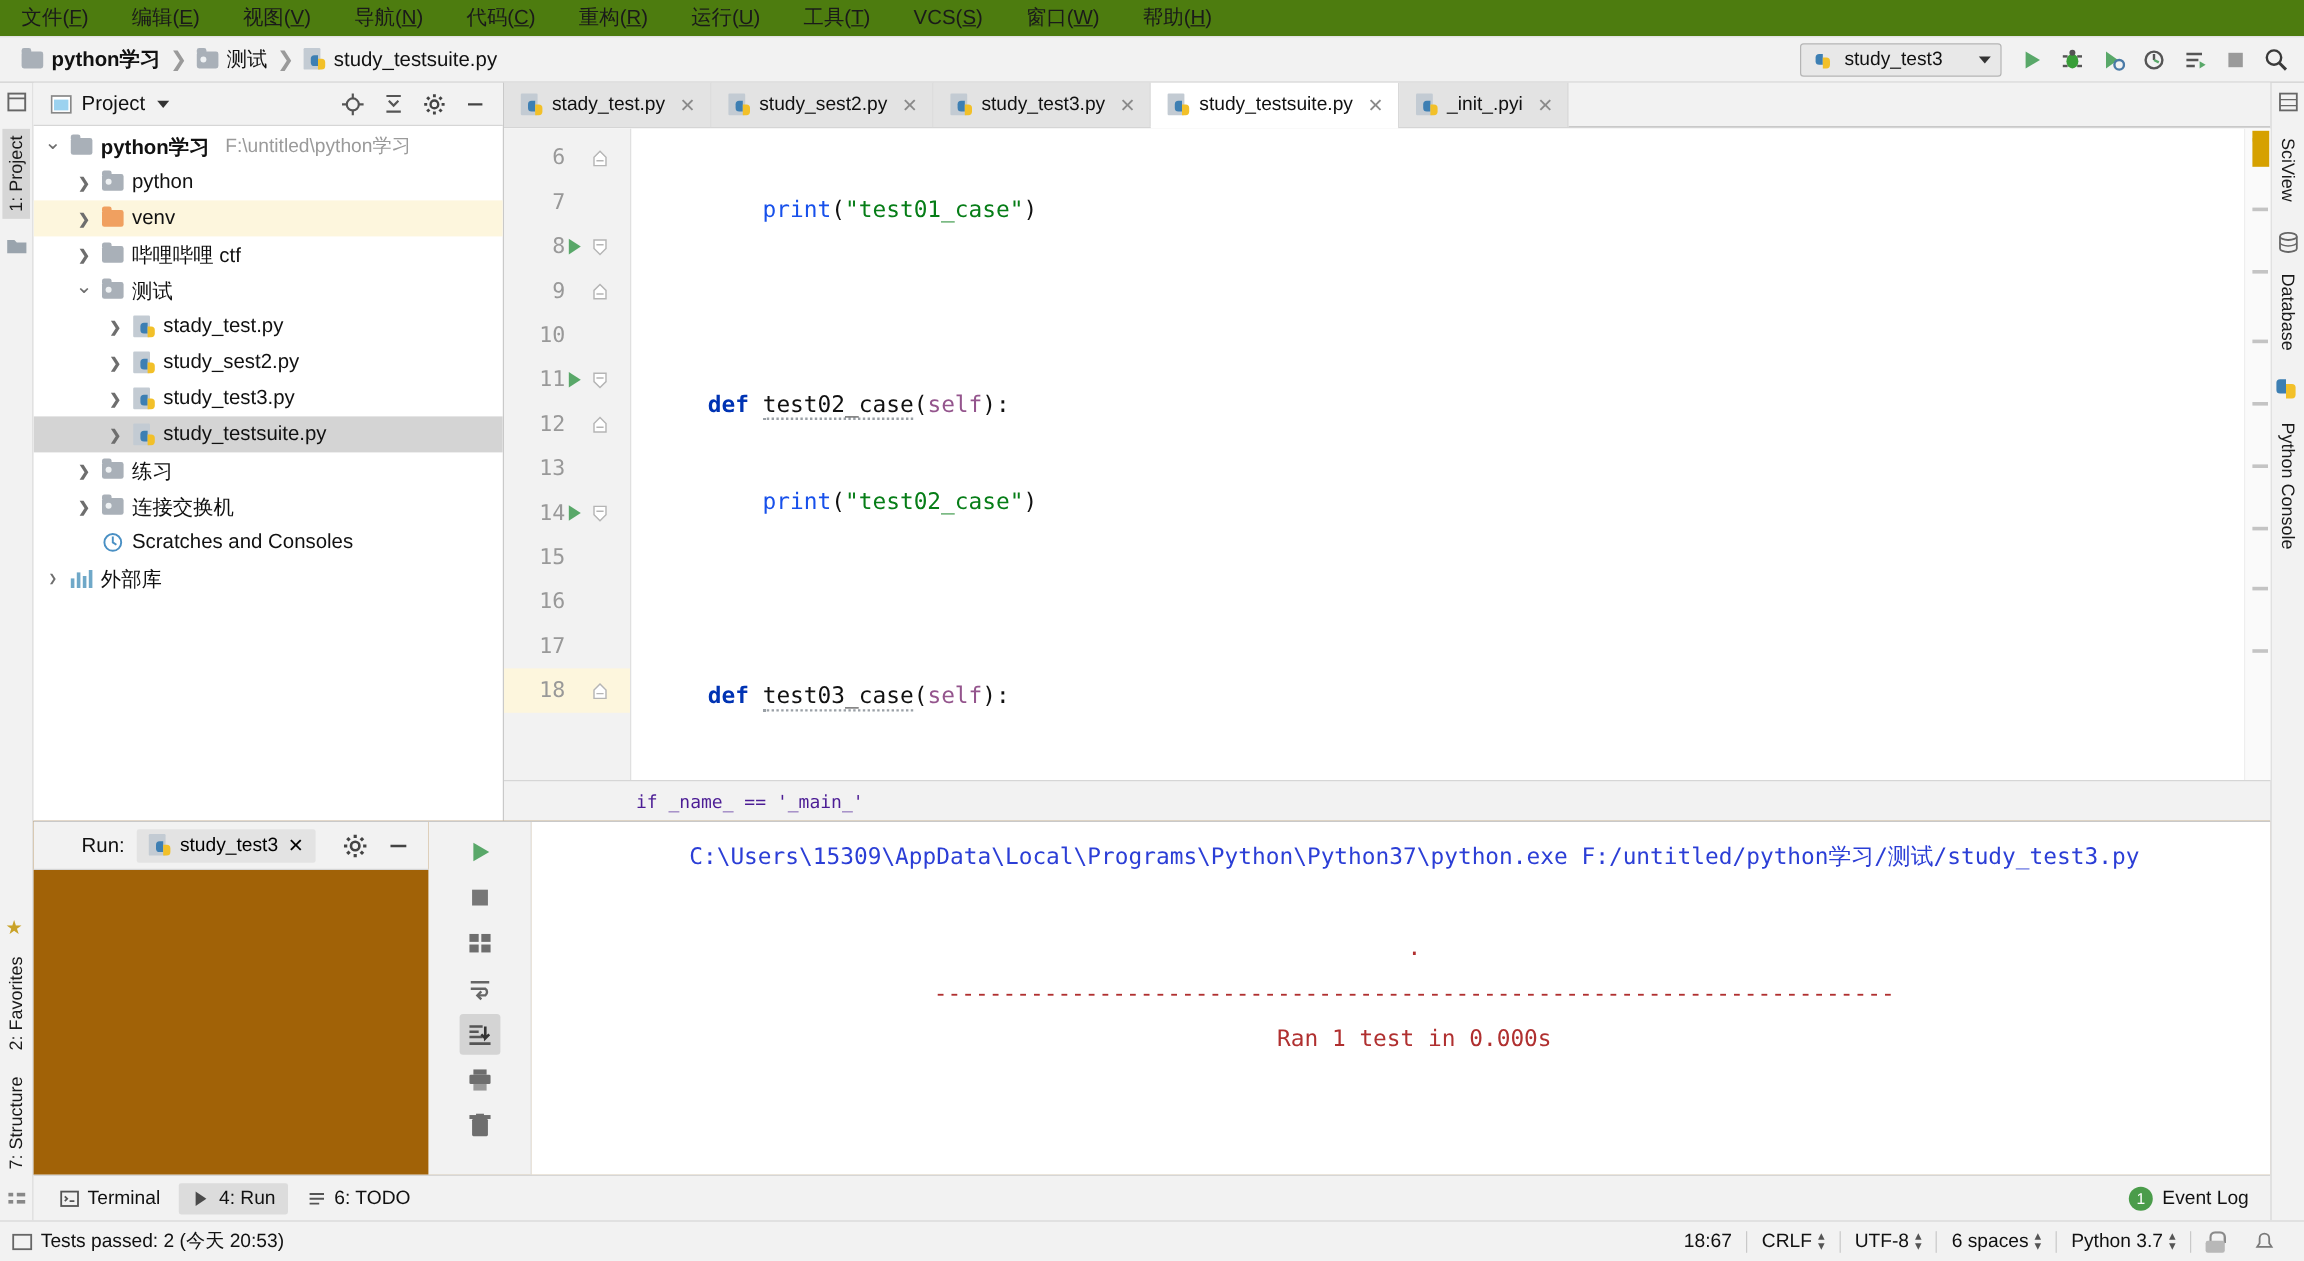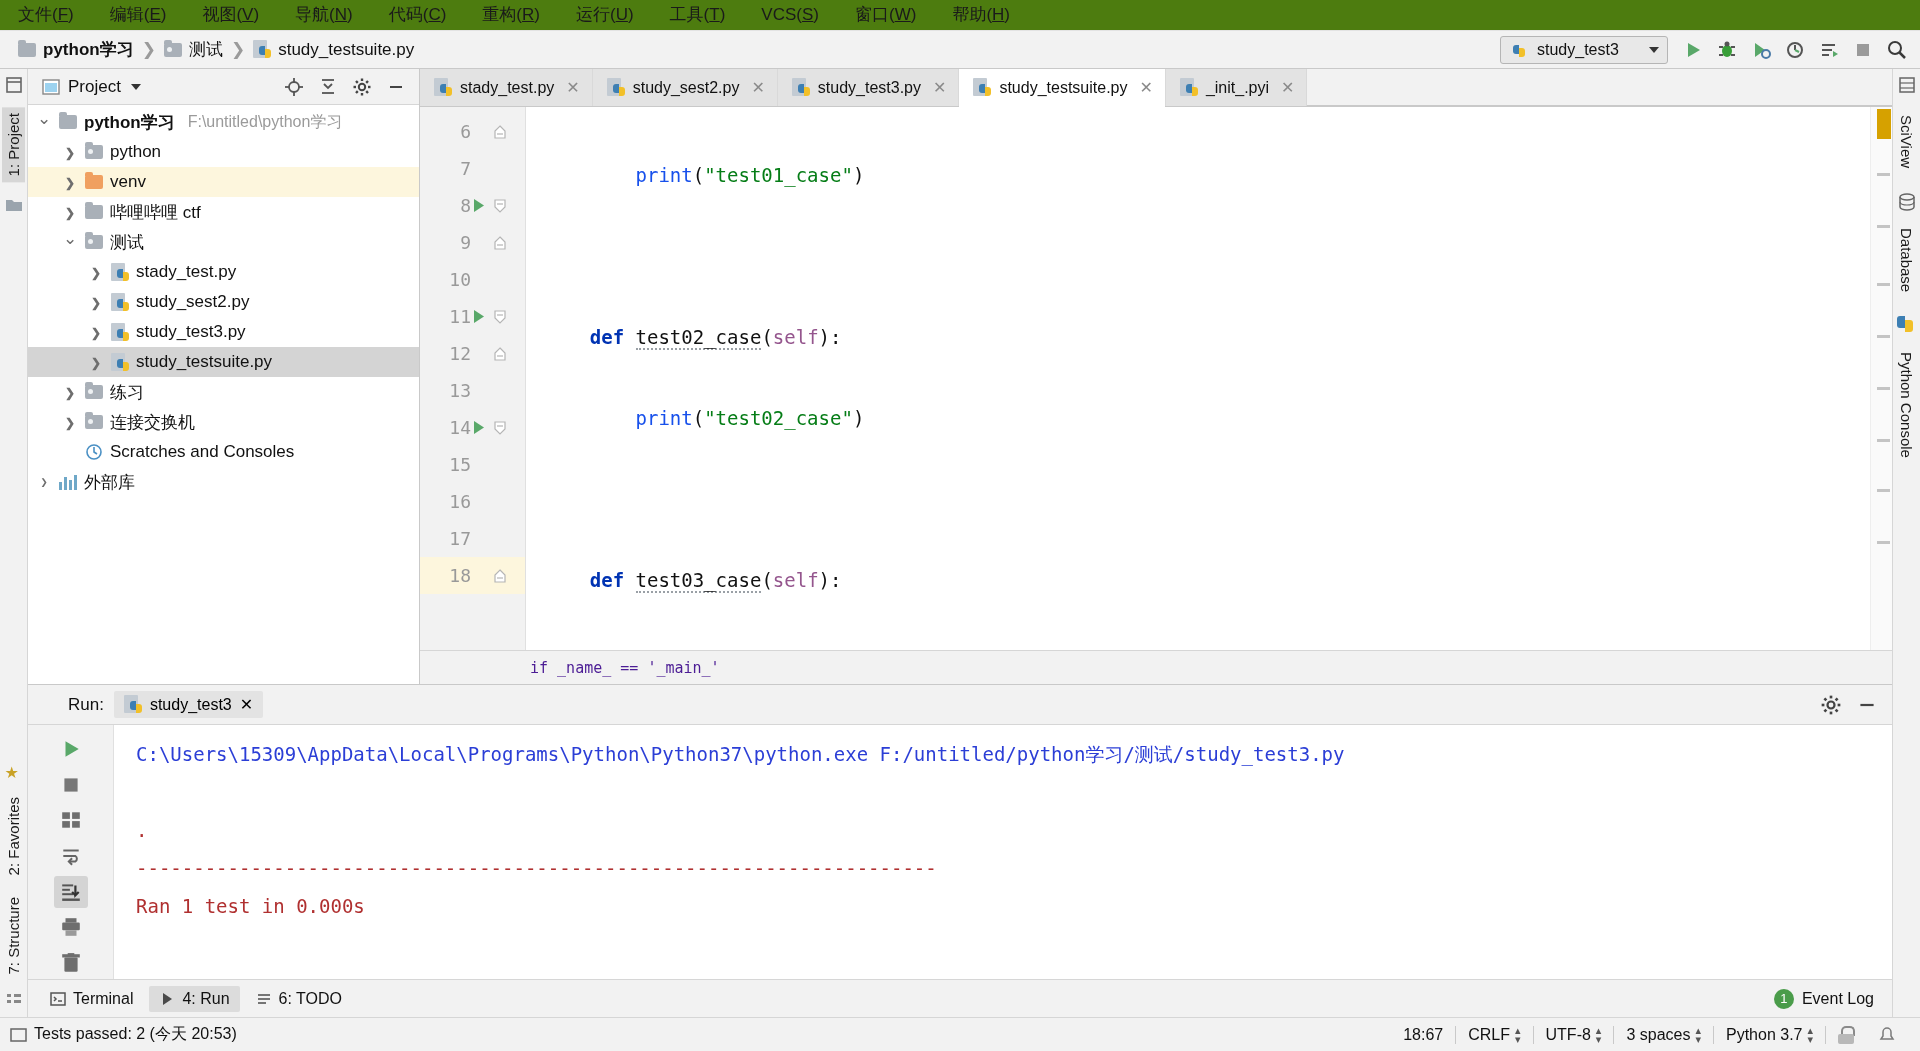--- a/index.html
+++ b/index.html
@@ -141,21 +141,21 @@
     height:34px; flex:0 0 34px; background:#f2f2f2; border-top:1px solid #d6d6d6;
     display:flex; align-items:center; padding-left:110px; font-size:15px; color:#4c1d95;
     font-family:"DejaVu Sans Mono", monospace;
   }
 
   .scrollcol { width:22px; flex:0 0 22px; background:#fafafa; position:relative; border-left:1px solid #eee; }
   .smark { position:absolute; right:2px; width:13px; height:3px; background:#c4c4c4; }
   .sthumb { position:absolute; right:1px; width:14px; background:#d6a100; }
 
   
-  .runpanel { flex:1 1 auto; display:flex; flex-direction:column; min-height:0; background:#a16207; border-top:1px solid #c9c9c9; }
+  .runpanel { flex:1 1 auto; display:flex; flex-direction:row; min-height:0; background:#a16207; border-top:1px solid #c9c9c9;text-align:center; }
   .run-head { height:40px; flex:0 0 40px; background:#f2f2f2; display:flex; align-items:center; gap:10px; padding:0 12px 0 40px; border-bottom:1px solid #d6d6d6;}
   .run-head .rl { font-size:17px; color:#111; }
   .run-tab { display:flex; align-items:center; gap:8px; background:#e3e3e3; padding:4px 10px; border-radius:2px; font-size:16px; }
   .run-head .sp { flex:1 1 auto; }
 
   .run-body { flex:1 1 auto; display:flex; min-height:0; }
   .run-gut { width:86px; flex:0 0 86px; background:#f2f2f2; display:flex; flex-direction:column; align-items:center; padding-top:8px; gap:4px; border-right:1px solid #e0e0e0;}
   .rg-btn { width:34px; height:34px; display:flex; align-items:center; justify-content:center; border-radius:3px; }
   .rg-btn.on { background:#d4d4d4; }
   .console {
@@ -896,21 +896,21 @@
         <span>CRLF</span>
         <span class="updown">▴<br>▾</span>
       </span>
     <span class="st-sep"></span>
     <span class="st-item">
         <span>UTF-8</span>
         <span class="updown">▴<br>▾</span>
       </span>
     <span class="st-sep"></span>
     <span class="st-item">
-        <span>3 spaces</span>
+        <span>6 spaces</span>
         <span class="updown">▴<br>▾</span>
       </span>
     <span class="st-sep"></span>
     <span class="st-item">
         <span>Python 3.7</span>
         <span class="updown">▴<br>▾</span>
       </span>
     <span class="st-sep"></span>
     <span class="st-item">
         <span class="lockico"></span>

